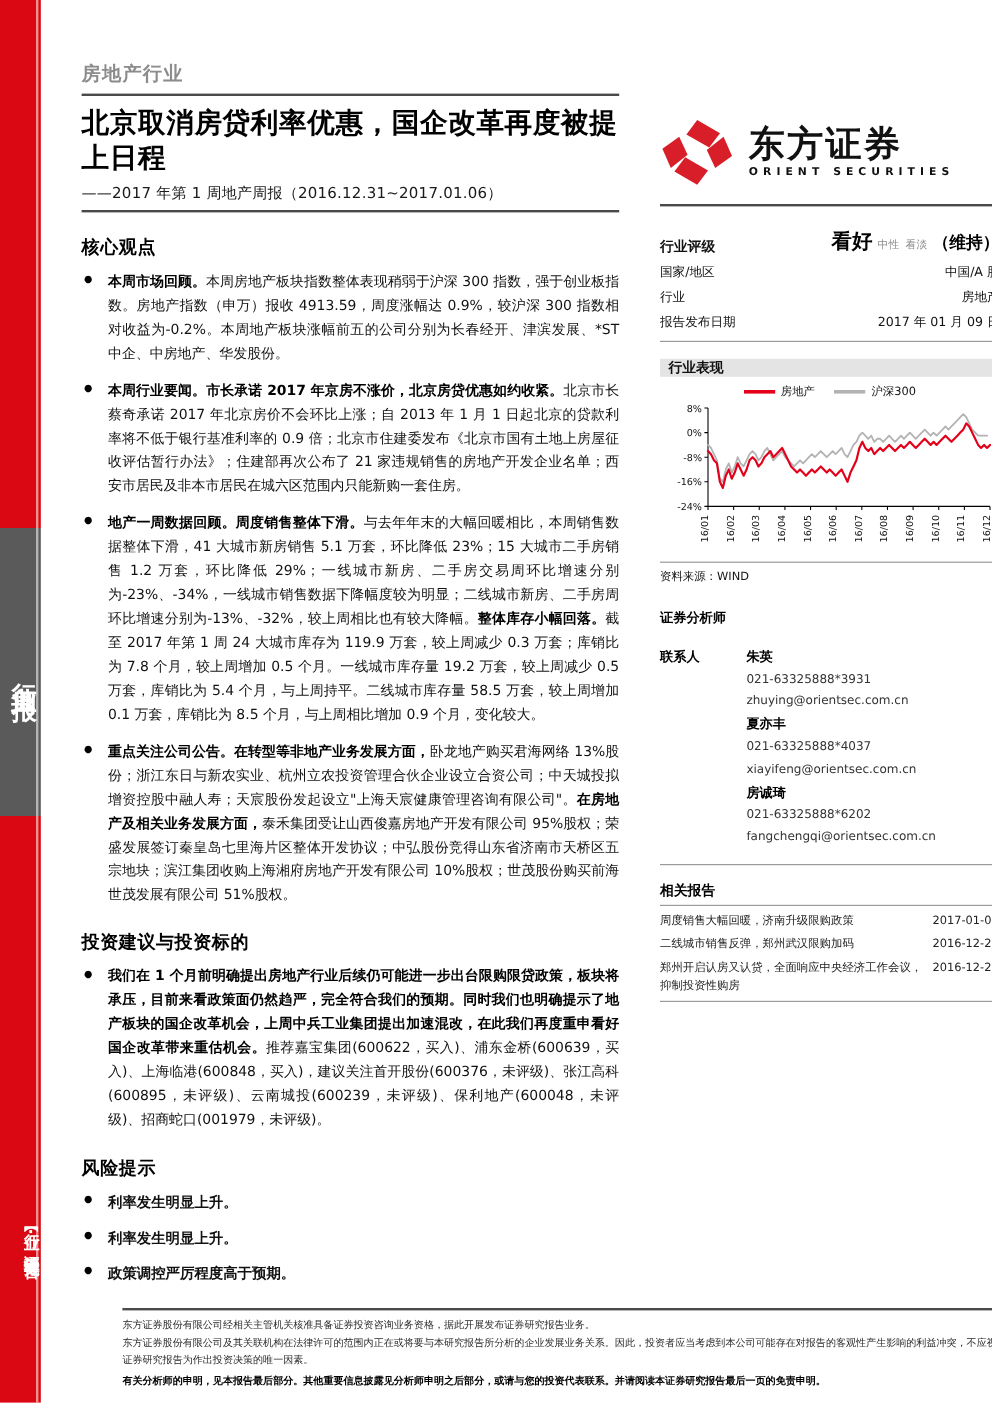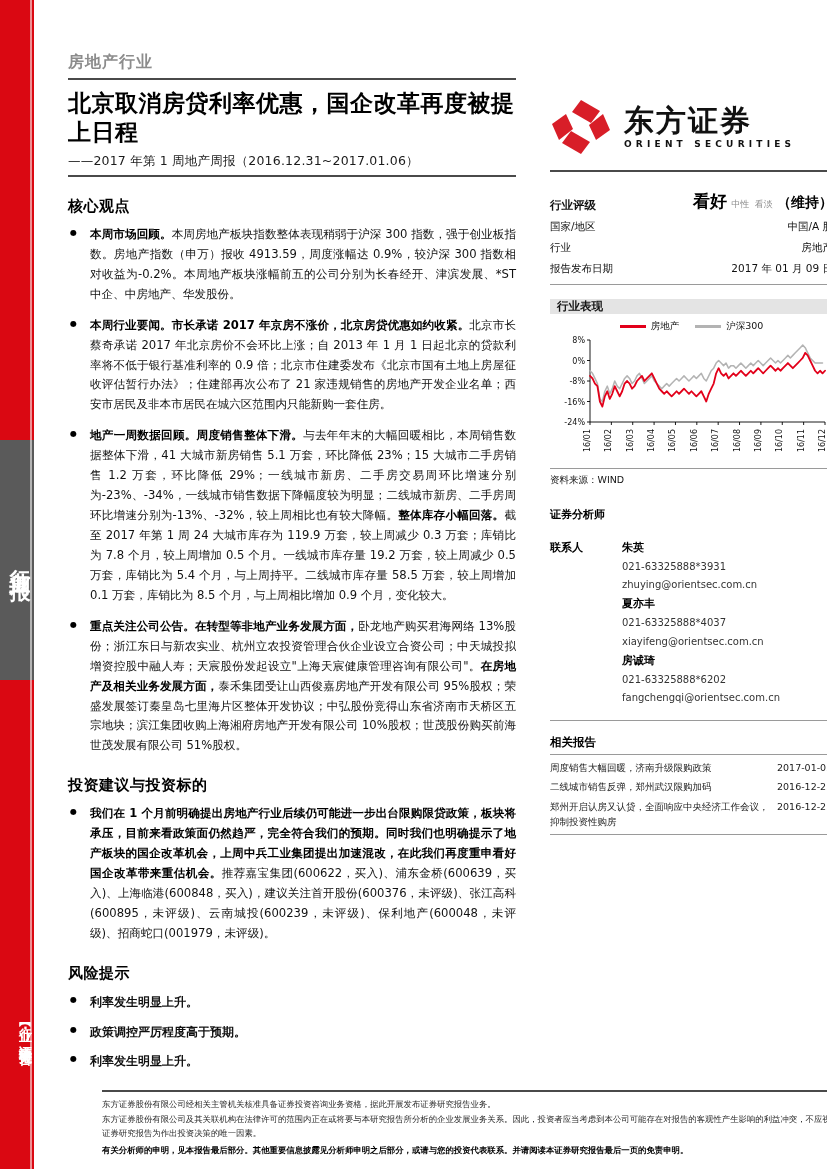--- a/index.html
+++ b/index.html
@@ -149,22 +149,22 @@
       <div class="sec-title">投资建议与投资标的</div>
       <ul class="bullets">
         <li>
           <b>我们在 1 个月前明确提出房地产行业后续仍可能进一步出台限购限贷政策，板块将承压，目前来看政策面仍然趋严，完全符合我们的预期。同时我们也明确提示了地产板块的国企改革机会，上周中兵工业集团提出加速混改，在此我们再度重申看好国企改革带来重估机会。</b><span>推荐嘉宝集团(600622，买入)、浦东金桥(600639，买入)、上海临港(600848，买入)，建议关注首开股份(600376，未评级)、张江高科(600895，未评级)、云南城投(600239，未评级)、保利地产(600048，未评级)、招商蛇口(001979，未评级)。</span>
         </li>
       </ul>
 
       <div class="sec-title">风险提示</div>
       <ul class="bullets risk">
         <li>利率发生明显上升。</li>
+        <li>利率发生明显上升。</li>
         <li>政策调控严厉程度高于预期。</li>
-        <li>利率发生明显上升。</li>
       </ul>
     </div>
 
     <div class="colR">
 
       <div class="logo-row">
         <div class="logo-mark">
           <svg viewBox="0 0 62 58" width="62" height="58" aria-hidden="true">
             <g fill="#d81e28">
               <polygon points="31,2 50,13 41,25 22,14"></polygon>

